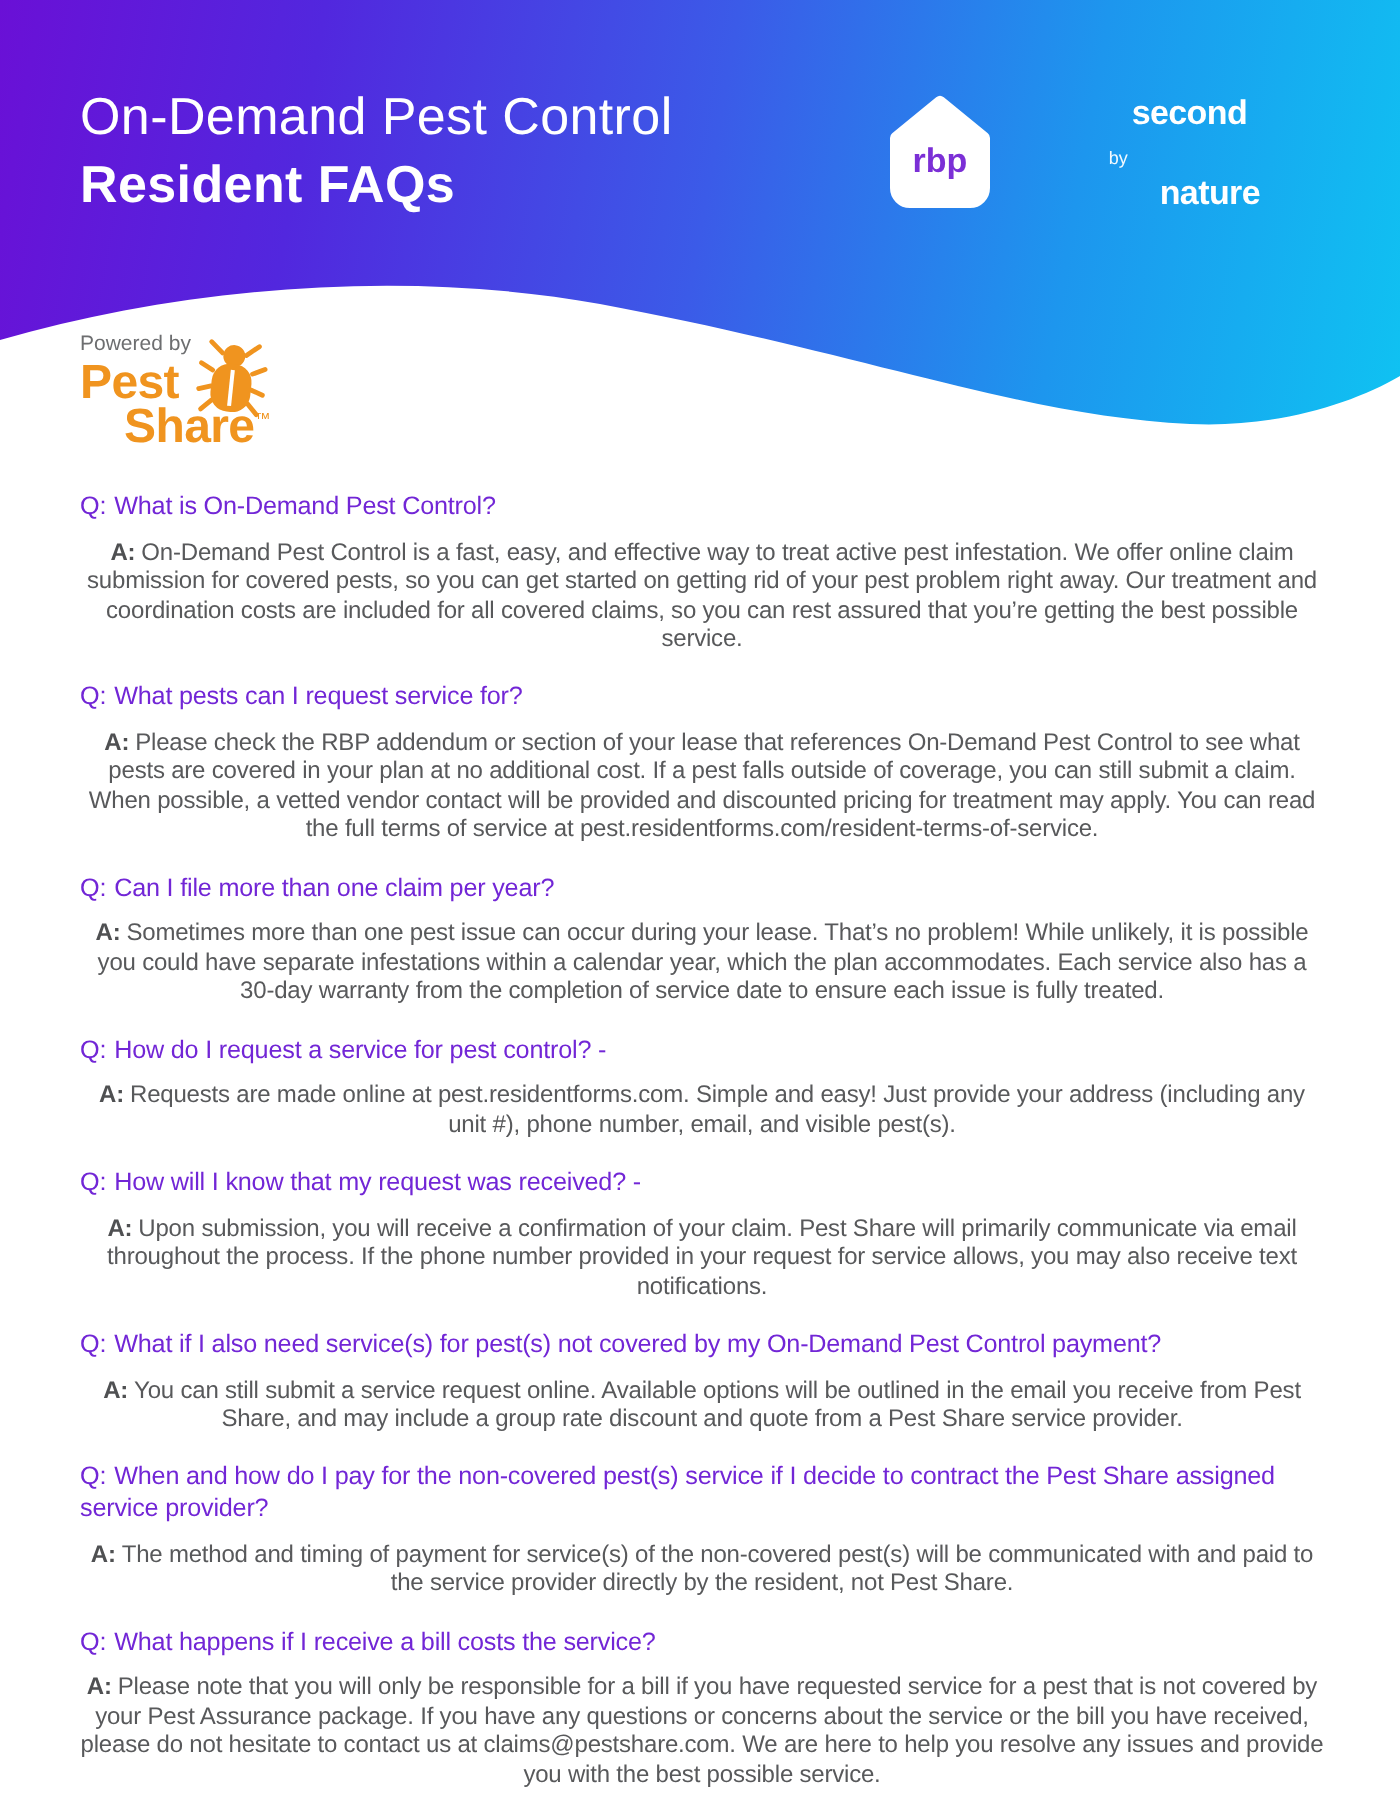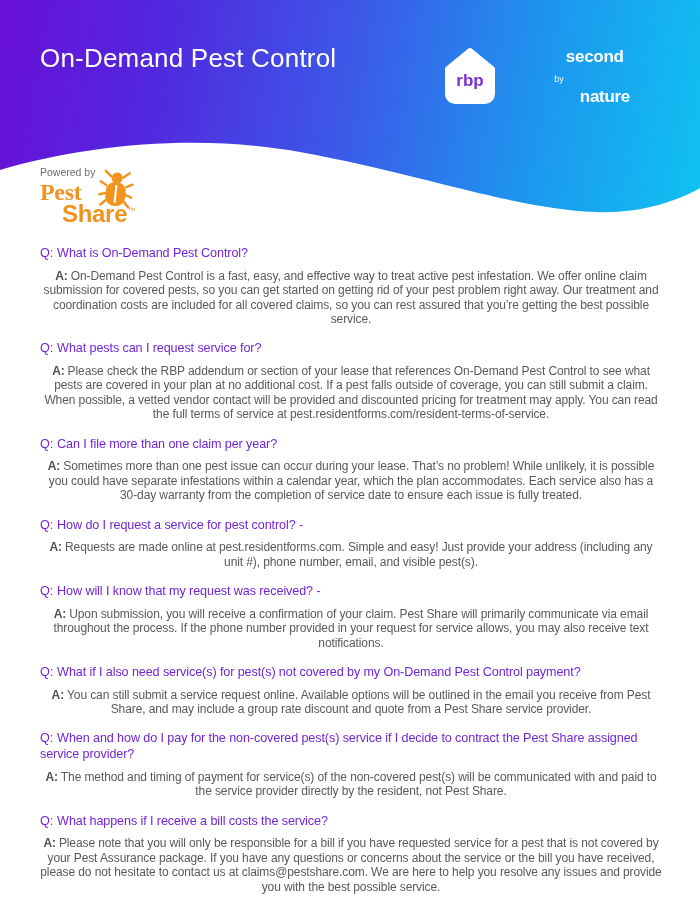--- a/index.html
+++ b/index.html
@@ -26,21 +26,21 @@
   .sn-by{font-size:9px;font-weight:400;margin-top:4px;margin-right:2px;opacity:.95;}
   .sn-lines{display:flex;flex-direction:column;line-height:.95;gap:23px;}
   .sn-line1,.sn-line2{font-size:17px;font-weight:700;letter-spacing:-.3px;}
   .sn-line2{margin-left:14px;}
   .wave{position:absolute;left:0;bottom:0;width:700px;height:100px;display:block;}
 
   
   .powered{position:absolute;left:40px;top:166px;}
   .powered-label{font-size:10.5px;color:#6d6e70;margin-bottom:3px;}
   .ps-words{position:relative;color:#f0941f;font-weight:700;line-height:.92;}
-  .ps-line1{font-size:24px;letter-spacing:-.3px;font-family:Liberation Serif, serif;}
+  .ps-line1{font-size:24px;letter-spacing:-.3px;}
   .ps-line2{font-size:24px;letter-spacing:-.3px;margin-left:22px;}
   .ps-tm{font-size:8px;vertical-align:9px;font-weight:400;}
   .bug{position:absolute;left:58px;top:-12px;transform:rotate(6deg);}
 
   
   .content{position:absolute;left:40px;top:246px;width:622px;}
   .faq-item{margin:0 0 15px 0;}
   .q{
     margin:0 0 7px 0;
     font-size:12.6px;font-weight:400;color:#7226d6;
@@ -55,20 +55,21 @@
   .a-prefix{font-weight:700;margin-right:3px;color:#4f5052;}
 </style>
 </head>
 <body>
 
 <div class="page">
 
   <header class="hero">
     <div class="hero-text">
       <div class="hero-title">On-Demand Pest Control</div>
+      <div class="hero-subtitle">Resident FAQs</div>
     </div>
 
     <div class="brand">
       <svg width="58" height="62" viewBox="0 0 58 62">
         <rect x="13" y="15" width="32" height="32" rx="7" transform="rotate(45 29 31)" fill="#2ed9c3"></rect>
         <path d="M29 5 L51 23 V48 a7 7 0 0 1 -7 7 H14 a7 7 0 0 1 -7 -7 V23 Z" fill="#ffffff" stroke="#ffffff" stroke-width="6" stroke-linejoin="round"></path>
         <text x="29" y="40" font-size="17" font-weight="bold" fill="#7b2fd6" text-anchor="middle" font-family="Liberation Sans, sans-serif">rbp</text>
       </svg>
       <div class="sn-wordmark">
         <span class="sn-by">by</span>

